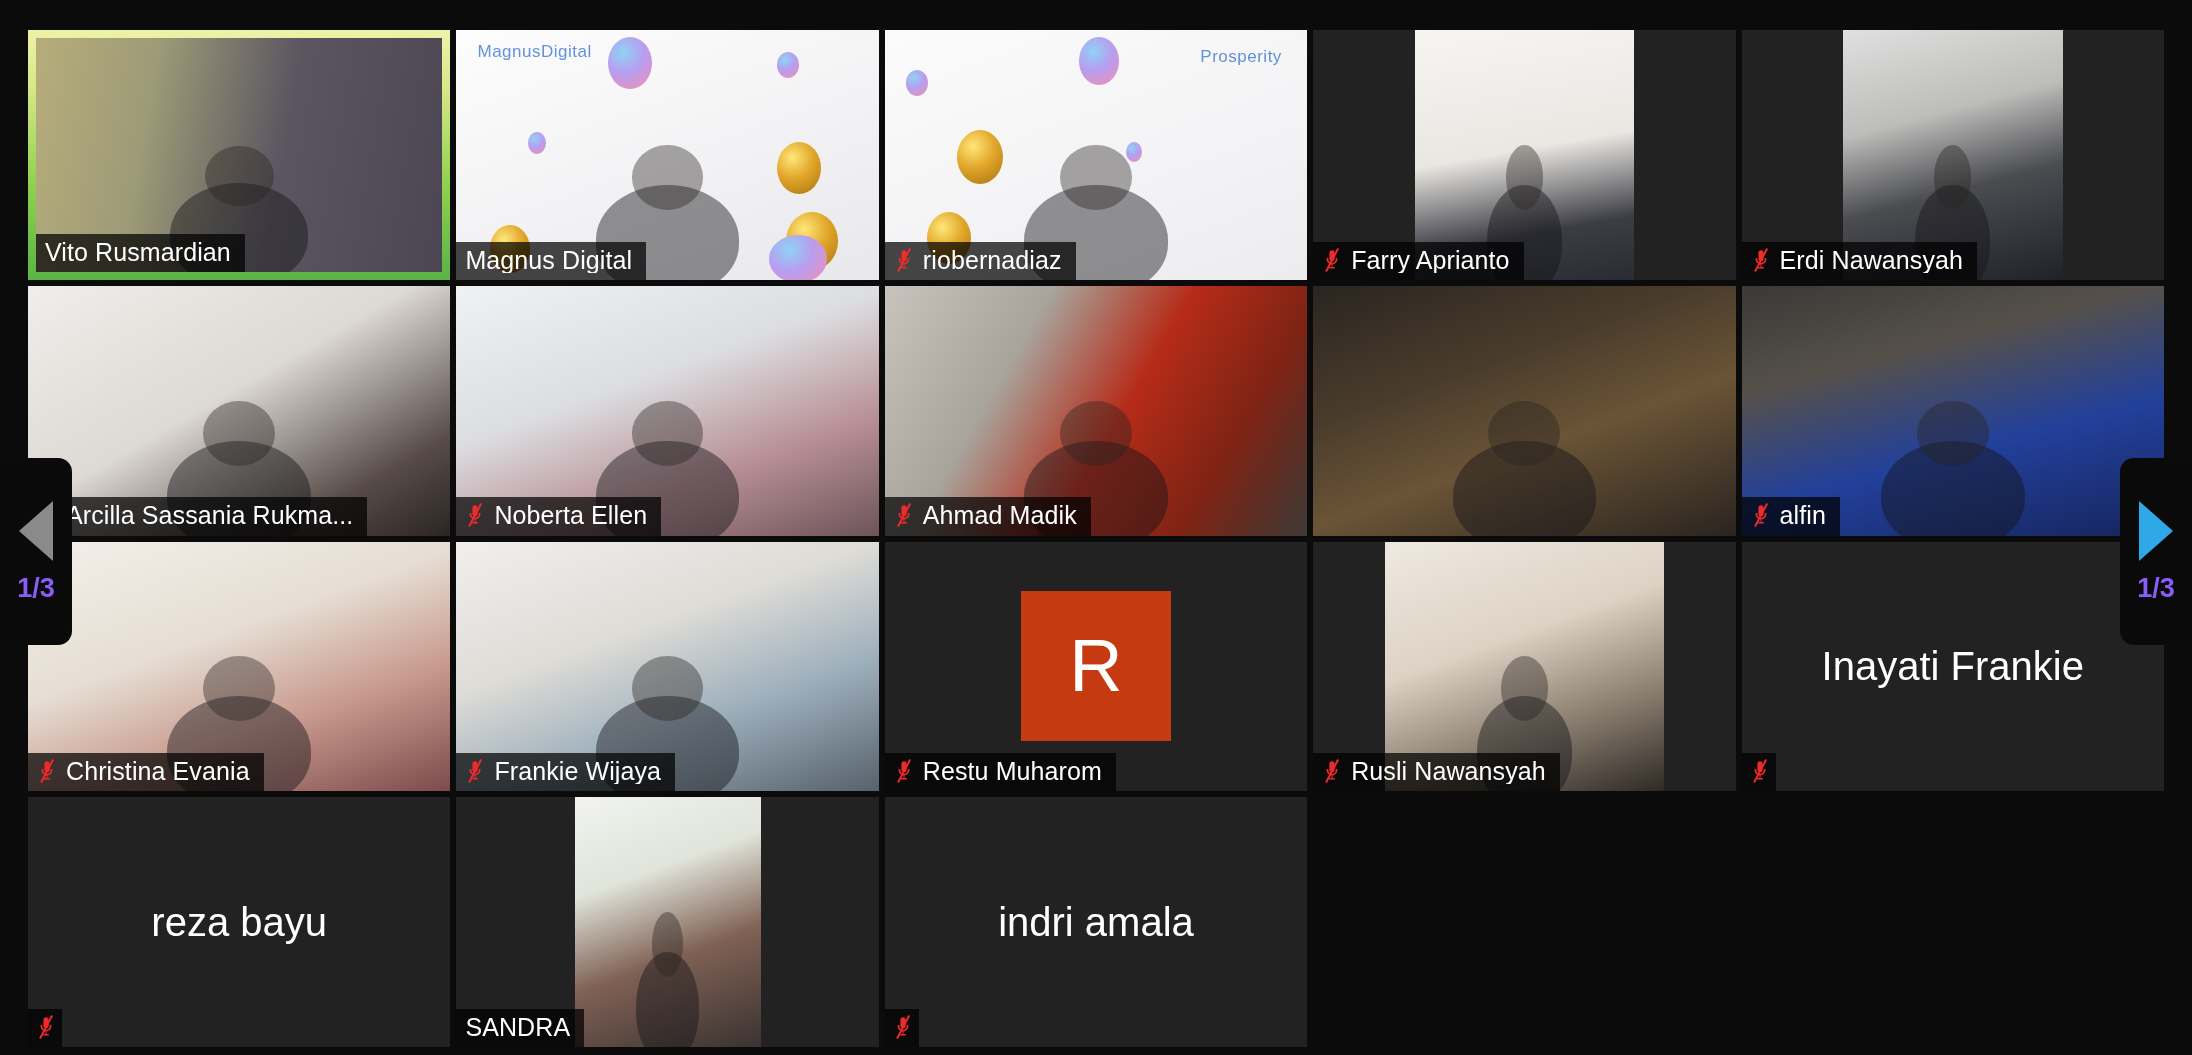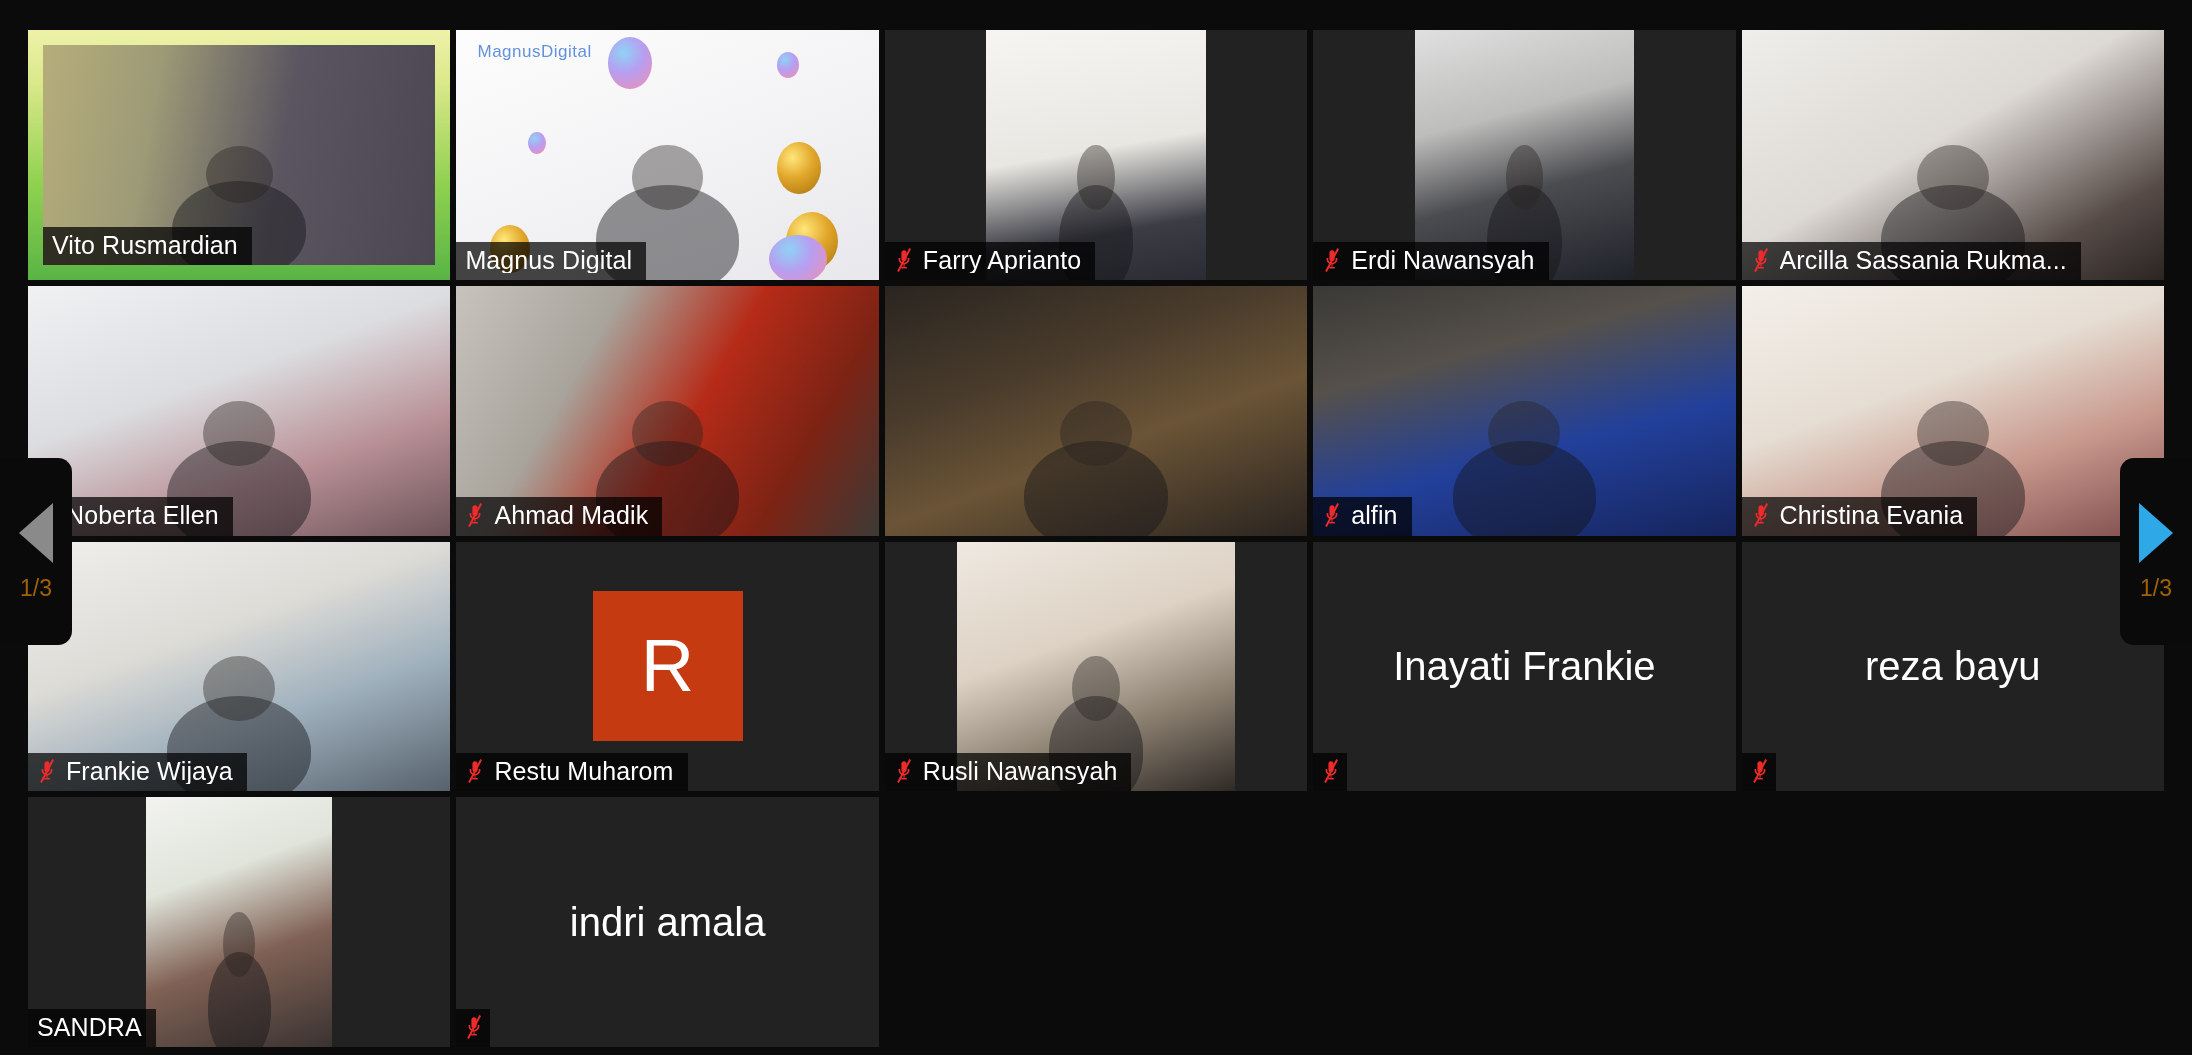--- a/index.html
+++ b/index.html
@@ -26,21 +26,21 @@
     gap:6px;
     padding:30px 28px 8px 28px;
   }
 
   .tile {
     position:relative;
     background:#222222;
     overflow:hidden;
   }
   .tile.active {
-    padding:15px;
+    padding:8px;
     background:linear-gradient(180deg,#eef2a8 0%,#d9e889 22%,#8fd14f 62%,#59b445 100%);
     text-decoration:underline;
   }
   .tile .inner {
     position:relative;
     width:100%; height:100%;
     background:#222222;
     overflow:hidden;
   }
 
@@ -118,23 +118,24 @@
     display:flex;
     flex-direction:column;
     align-items:center;
     justify-content:center;
     gap:14px;
     z-index:40;
   }
   .nav.left  { left:0;  border-radius:0 14px 14px 0; }
   .nav.right { right:0; border-radius:14px 0 0 14px; }
   .nav .pg {
-    color:#a16207;
-    font-size:23px;
+    color:#8b5cf6;
+    font-size:27px;
     line-height:1;
+    font-weight:bold;
   }
   .tri { width:0; height:0; }
   .tri.left  { border-top:30px solid transparent; border-bottom:30px solid transparent; border-right:34px solid #8a8a8a; }
   .tri.right { border-top:30px solid transparent; border-bottom:30px solid transparent; border-left:34px solid #2fa8e8; }
 
   
   .bg-vito   { background:linear-gradient(100deg,#b6ad7a 0%,#9d9a77 28%,#5a5560 60%,#4b4652 100%); }
   .bg-magnus { background:linear-gradient(160deg,#fdfdfd 0%,#f2f2f4 55%,#e8e8ec 100%); }
   .bg-rio    { background:linear-gradient(160deg,#fbfbfb 0%,#f3f3f5 60%,#ececef 100%); }
   .bg-farry  { background:linear-gradient(170deg,#f6f5f2 0%,#e9e7e2 48%,#3b3c44 78%,#2a2b33 100%); }
@@ -187,20 +188,42 @@
             <span class="person" style="width:34%;height:44%;left:33%;bottom:-6%;background:rgba(20,20,24,0.45);"></span>
             <span class="person" style="width:17%;height:26%;left:41.5%;bottom:28%;background:rgba(40,34,32,0.40);border-radius:50%;"></span>
           </div>
           <div class="plate">
             <span class="nm">Magnus Digital</span>
           </div>
         </div>
       </div>
       <div class="tile">
         <div class="inner">
+          <div class="vid bg-rio">
+            <span class="blob rain" style="width:40px;height:48px;left:46%;top:3%;"></span>
+            <span class="blob rain" style="width:22px;height:26px;left:5%;top:16%;"></span>
+            <span class="blob gold" style="width:46px;height:54px;left:17%;top:40%;"></span>
+            <span class="blob gold" style="width:44px;height:52px;left:10%;top:73%;"></span>
+            <span class="blob rain" style="width:16px;height:20px;left:57%;top:45%;"></span>
+            <span class="wm" style="right:6%;top:7%;">Prosperity</span>
+            <span class="person" style="width:34%;height:44%;left:33%;bottom:-6%;background:rgba(20,20,24,0.45);"></span>
+            <span class="person" style="width:17%;height:26%;left:41.5%;bottom:28%;background:rgba(40,34,32,0.40);border-radius:50%;"></span>
+          </div>
+          <div class="plate">
+            <svg class="mic" viewBox="0 0 20 26">
+              <path d="M10 3.2c-1.5 0-2.6 1.1-2.6 2.5v6.1c0 1.4 1.1 2.5 2.6 2.5s2.6-1.1 2.6-2.5V5.7C12.6 4.3 11.5 3.2 10 3.2z" fill="#ee2b2b"></path>
+              <path d="M4.6 11.1v1.2c0 2.7 2.2 4.9 4.9 5.1v2.6H7.2v1.6h5.6v-1.6h-2.3v-2.6c2.7-.2 4.9-2.4 4.9-5.1v-1.2h-1.7v1.2c0 2-1.7 3.6-3.7 3.6s-3.7-1.6-3.7-3.6v-1.2H4.6z" fill="#ee2b2b"></path>
+              <path d="M15.3 1.0 L17.0 2.1 L4.9 25.0 L3.2 23.9 Z" fill="#ee2b2b"></path>
+            </svg>
+            <span class="nm">riobernadiaz</span>
+          </div>
+        </div>
+      </div>
+      <div class="tile">
+        <div class="inner">
           <div class="vid bg-farry portrait">
             <span class="person" style="width:34%;height:44%;left:33%;bottom:-6%;background:rgba(20,20,24,0.45);"></span>
             <span class="person" style="width:17%;height:26%;left:41.5%;bottom:28%;background:rgba(40,34,32,0.40);border-radius:50%;"></span>
           </div>
           <div class="plate">
             <svg class="mic" viewBox="0 0 20 26">
               <path d="M10 3.2c-1.5 0-2.6 1.1-2.6 2.5v6.1c0 1.4 1.1 2.5 2.6 2.5s2.6-1.1 2.6-2.5V5.7C12.6 4.3 11.5 3.2 10 3.2z" fill="#ee2b2b"></path>
               <path d="M4.6 11.1v1.2c0 2.7 2.2 4.9 4.9 5.1v2.6H7.2v1.6h5.6v-1.6h-2.3v-2.6c2.7-.2 4.9-2.4 4.9-5.1v-1.2h-1.7v1.2c0 2-1.7 3.6-3.7 3.6s-3.7-1.6-3.7-3.6v-1.2H4.6z" fill="#ee2b2b"></path>
               <path d="M15.3 1.0 L17.0 2.1 L4.9 25.0 L3.2 23.9 Z" fill="#ee2b2b"></path>
             </svg>

